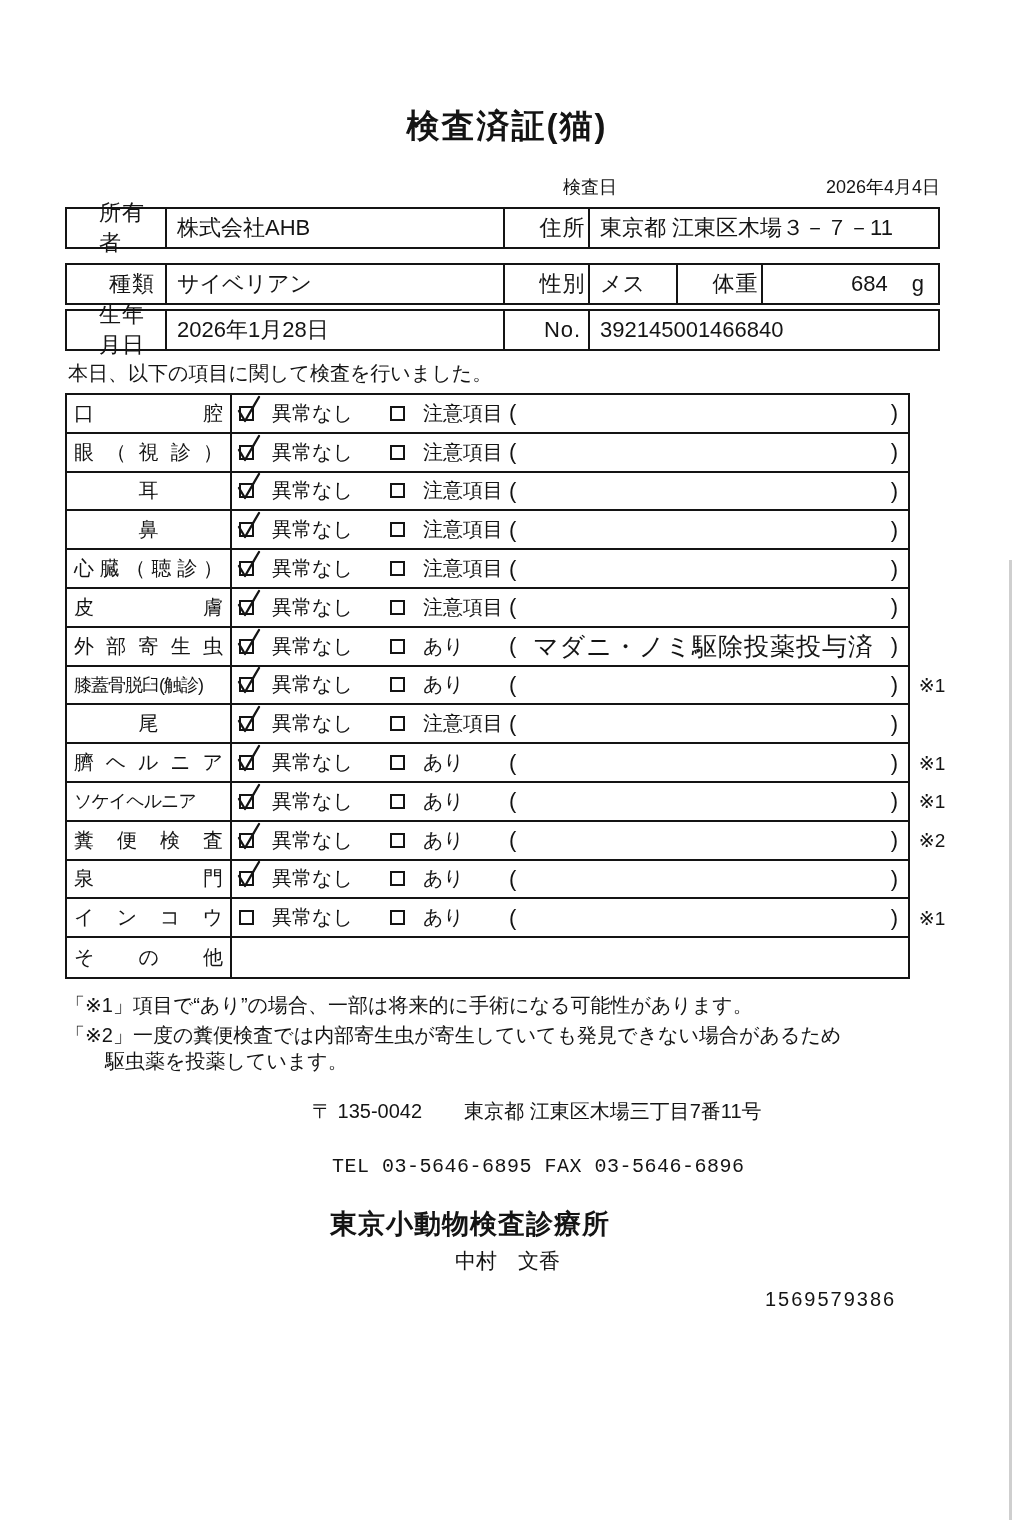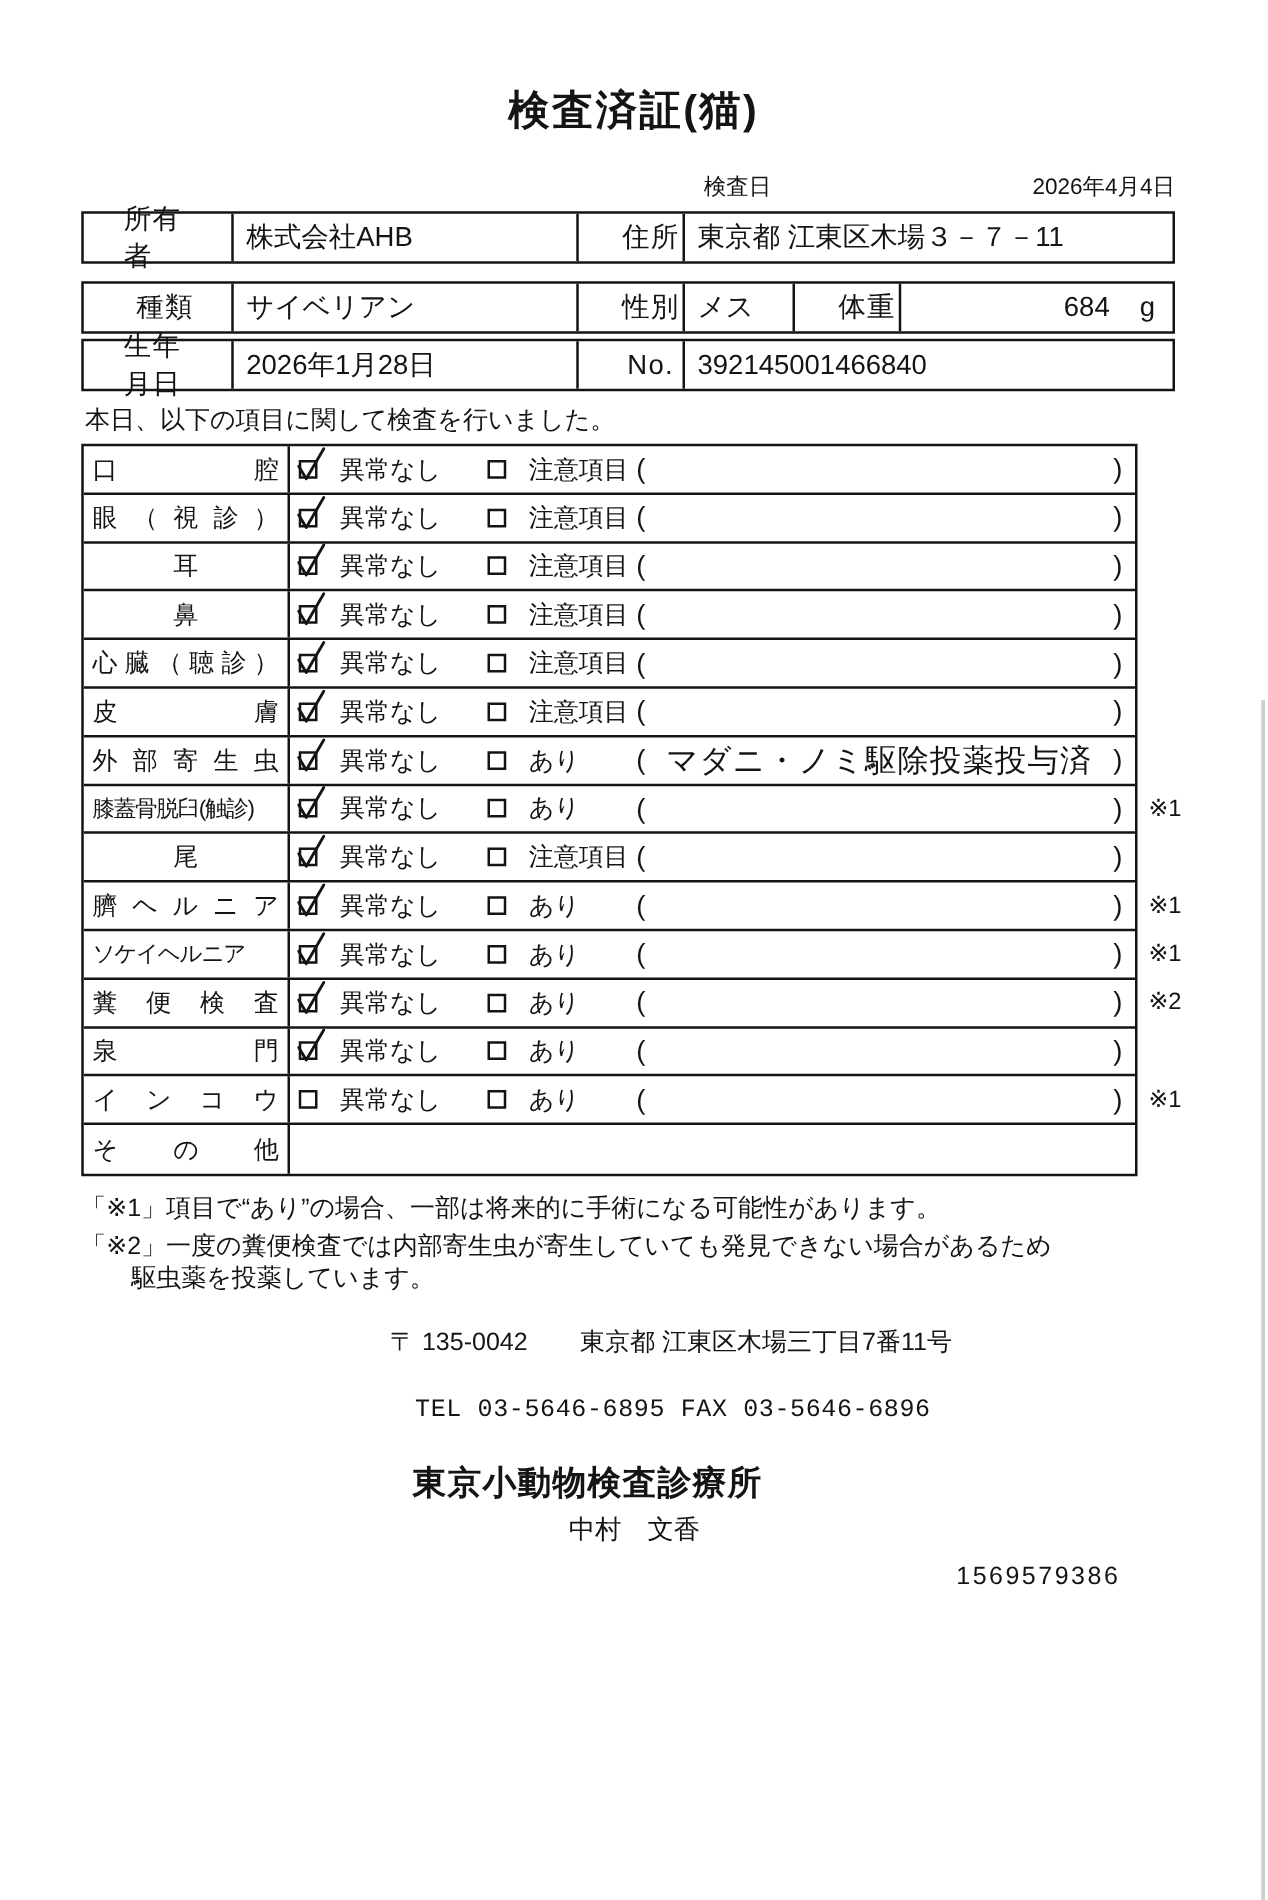--- a/index.html
+++ b/index.html
@@ -4,36 +4,36 @@
 <style>
   * { margin:0; padding:0; box-sizing:border-box; }
   html,body { background:#ffffff; }
   body {
     width:1014px; height:1520px; position:relative;
     font-family:"Liberation Sans","DejaVu Sans",sans-serif;
     color:#141414; overflow:hidden;
   }
   .scan-edge { position:absolute; right:2px; top:560px; bottom:0; width:3px; background:#cfcfcf; }
 
-  .title { margin-top:66px; text-align:center; font-size:33px; font-weight:600; letter-spacing:2px; }
+  .title { margin-top:104px; text-align:center; font-size:33px; font-weight:600; letter-spacing:2px; }
 
   .date-row { width:875px; margin:26px 0 0 65px; display:flex; align-items:flex-end; font-size:18px; }
   .date-row .dlabel { margin-left:498px; }
   .date-row .dvalue { margin-left:auto; }
 
   .info-table { margin-left:65px; width:875px; display:flex; border:2px solid #141414; background:#fff; }
   .info-table.t-a { margin-top:8px; }
   .info-table.t-b { margin-top:14px; }
   .info-table.t-c { margin-top:4px; }
   .cell { border-left:2px solid #141414; height:38px; display:flex; align-items:center; font-size:22px;padding-left:32px; }
   .cell:first-child { border-left:none; }
   .cell.lab { justify-content:center; letter-spacing:1px; }
   .cell.val { padding-left:10px; }
   .w-a { width:98px; flex:none; }
-  .w-b { width:276px; flex:none;margin-left:20px; }
+  .w-b { width:338px; flex:none; }
   .w-c { width:85px; flex:none; }
   .w-d { width:88px; flex:none; }
   .w-e { width:85px; flex:none; }
   .w-rest { flex:1; }
   .weight-cell { justify-content:flex-end; padding-right:14px; gap:24px; }
 
   .intro { margin:9px 0 0 68px; font-size:20px; }
 
   .exam-table { margin:6px 0 0 65px; width:845px; border:2px solid #141414; }
   .exam-row { display:flex; height:38.8px; border-bottom:2px solid #141414; position:relative; }

